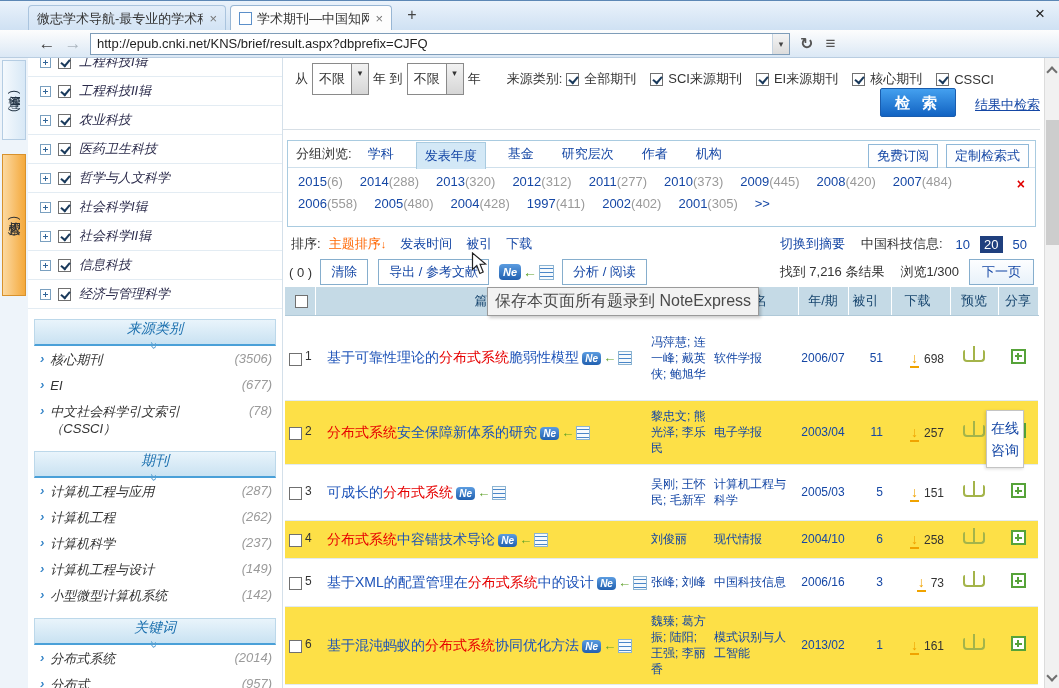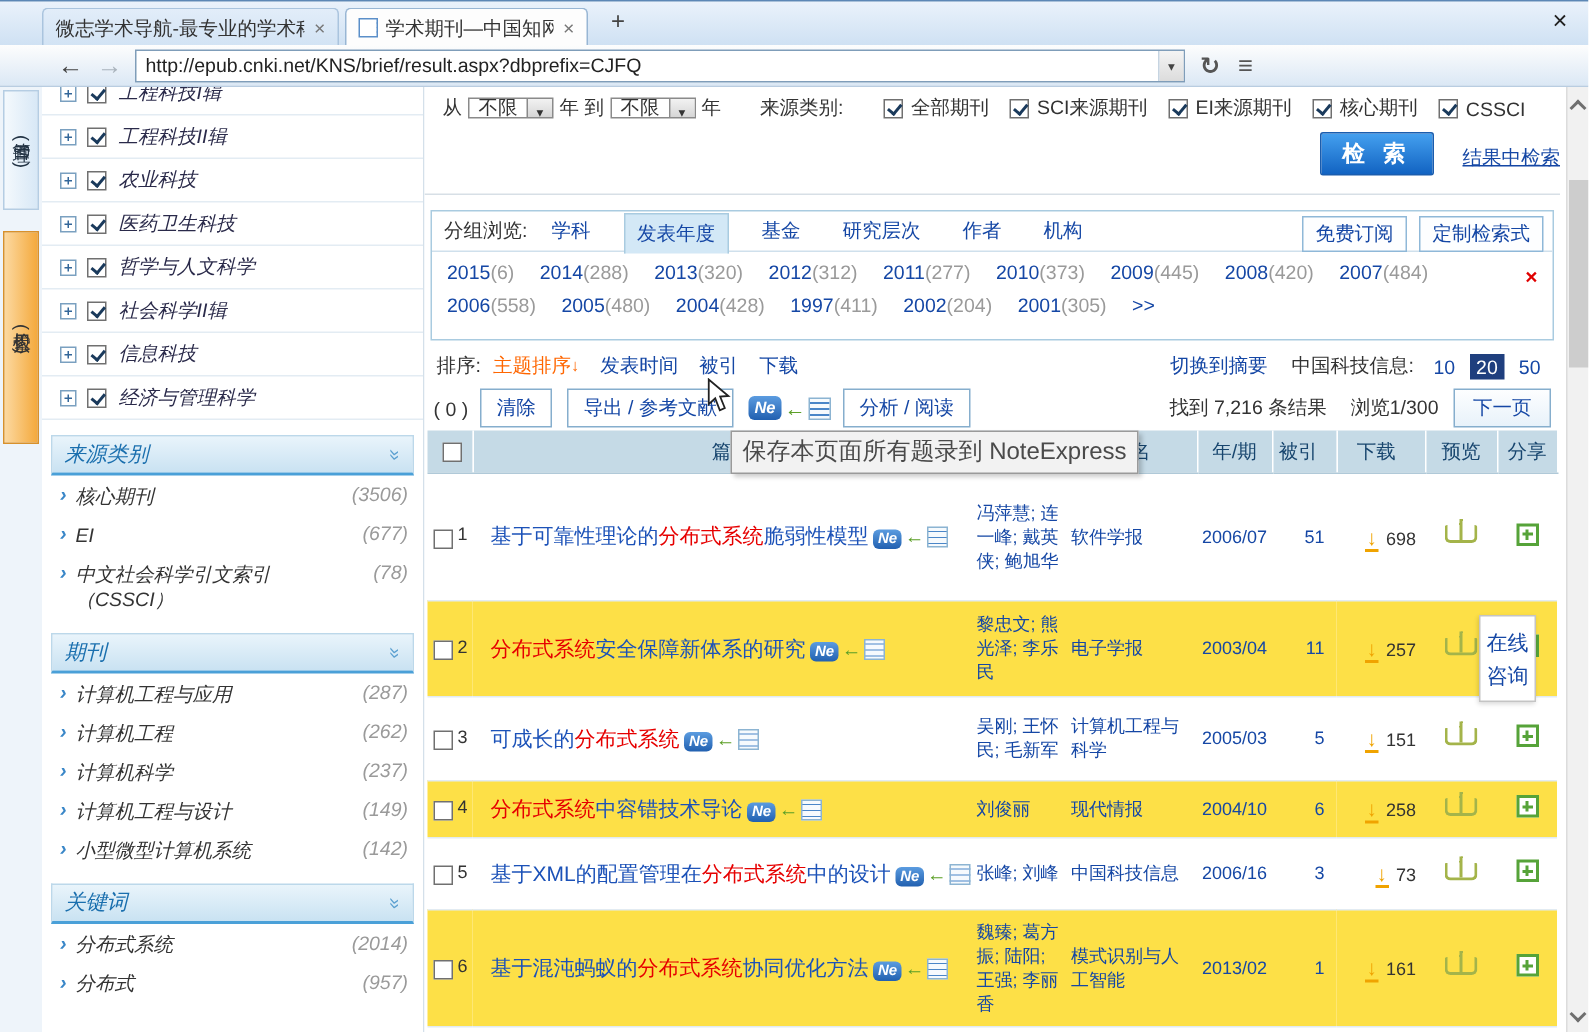--- a/index.html
+++ b/index.html
@@ -57,40 +57,40 @@
   .expander::before { content:""; position:absolute; left:2px; top:4px; width:5px; height:1px; background:#336699; }
   .expander::after { content:""; position:absolute; left:4px; top:2px; width:1px; height:5px; background:#336699; }
   .cb { width:13px; height:13px; border:1px solid #707070; background:#fff; position:relative; flex:0 0 auto; }
   .cb.checked::after { content:""; position:absolute; left:2px; top:2px; width:7px; height:4px;
     border-left:2px solid #1a3a5c; border-bottom:2px solid #1a3a5c; transform:rotate(-50deg); }
   .cat-item .cb { margin-left:7px; }
   .cat-label { margin-left:8px; color:#2a2a4a; font-size:13px; }
 
   .section { margin:10px 6px 0 6px; }
   .sec-head { height:27px; background:linear-gradient(#e9f4fb,#c9e2f2); border:1px solid #bcd8ea; border-bottom:2px solid #4aa0d8;
-    display:flex; align-items:center; justify-content:space-between; padding:0 8px; }
+    display:flex; align-items:center; justify-content:space-between; padding:0 8px;flex-direction:column; }
   .sec-title { color:#1a6fae; font-size:14px; }
   .sec-chev { color:#5a9fd0; font-size:13px; transform:rotate(90deg); }
   .sec-chev::before { content:"\00bb"; }
   .sec-item { display:flex; align-items:flex-start; padding:5px 4px 4px 4px; font-size:13px; }
   .sec-arrow { color:#3a87c8; margin:0 6px 0 2px; font-weight:bold; }
   .sec-arrow::before { content:"\203a"; }
   .sec-label { color:#333; flex:1; line-height:17px; }
   .sec-count { color:#9a9a9a; margin-left:4px; }
 
   
   .content { position:absolute; left:283px; top:58px; width:757px; height:630px; background:#fff; overflow:hidden; }
 
   .filter-zone { height:72px; border-bottom:1px solid #d7dfe6; position:relative; padding-top:5px; }
   .filter-row { display:flex; align-items:center; padding-left:12px; font-size:13px; color:#333; }
-  .sel { display:inline-flex; border:1px solid #8a8a8a; background:#fff; height:14px; align-items:center; margin:0 4px; }
+  .sel { display:inline-flex; border:1px solid #8a8a8a; background:#fff; height:32px; align-items:center; margin:0 4px; }
   .sel-val { padding:0 6px; font-size:13px; }
   .sel-arrow { width:17px; height:100%; border-left:1px solid #8a8a8a; background:linear-gradient(#f2f2f2,#d6d6d6); font-size:9px; color:#333; text-align:center; line-height:18px; }
   .sel-arrow::before { content:"\25be"; }
-  .src-label { margin-left:26px; margin-right:27px; }
+  .src-label { margin-left:26px; margin-right:4px; }
   .chk-opt { display:flex; align-items:center; margin-right:14px; }
   .chk-opt .cb { margin-right:5px; }
   .search-btn { position:absolute; left:597px; top:30px; width:76px; height:29px;
     background:linear-gradient(#44a0ef,#1263c2); border:1px solid #1a5dae; border-radius:2px;
     color:#fff; font-size:15px; font-weight:bold; text-align:center; line-height:27px; letter-spacing:4px; }
   .search-in { position:absolute; left:692px; top:38px; color:#1547a5; text-decoration:underline; font-size:13px; }
 
   .group-box { margin:10px 4px 0 4px; border:1px solid #a9cbe0; }
   .group-tabs { display:flex; align-items:center; height:27px; padding:0 8px; border-bottom:1px solid #cfe0ec; position:relative; }
   .group-label { color:#333; margin-right:10px; }
@@ -239,20 +239,25 @@
         <span class="cat-label">医药卫生科技</span>
       </div>
     <div class="cat-item">
         <span class="expander"></span>
         <span class="cb checked"></span>
         <span class="cat-label">哲学与人文科学</span>
       </div>
     <div class="cat-item">
         <span class="expander"></span>
         <span class="cb checked"></span>
+        <span class="cat-label">社会科学I辑</span>
+      </div>
+    <div class="cat-item">
+        <span class="expander"></span>
+        <span class="cb checked"></span>
         <span class="cat-label">社会科学II辑</span>
       </div>
     <div class="cat-item">
         <span class="expander"></span>
         <span class="cb checked"></span>
         <span class="cat-label">信息科技</span>
       </div>
     <div class="cat-item">
         <span class="expander"></span>
         <span class="cb checked"></span>
@@ -397,21 +402,21 @@
         <span class="facet"><span class="fy">2010</span><span class="fc">(373)</span></span>
         <span class="facet"><span class="fy">2009</span><span class="fc">(445)</span></span>
         <span class="facet"><span class="fy">2008</span><span class="fc">(420)</span></span>
         <span class="facet"><span class="fy">2007</span><span class="fc">(484)</span></span>
       </div>
       <div class="facet-row">
         <span class="facet"><span class="fy">2006</span><span class="fc">(558)</span></span>
         <span class="facet"><span class="fy">2005</span><span class="fc">(480)</span></span>
         <span class="facet"><span class="fy">2004</span><span class="fc">(428)</span></span>
         <span class="facet"><span class="fy">1997</span><span class="fc">(411)</span></span>
-        <span class="facet"><span class="fy">2002</span><span class="fc">(204)</span></span>
+        <span class="facet"><span class="fy">2002</span><span class="fc">(402)</span></span>
         <span class="facet"><span class="fy">2001</span><span class="fc">(305)</span></span>
         <span class="facet facet-more">&gt;&gt;</span>
       </div>
       <span class="facet-close">×</span>
     </div>
   </div>
 
   <div class="sort-row">
     <span class="sort-label">排序:</span>
     <span class="sort-primary">主题排序</span>

